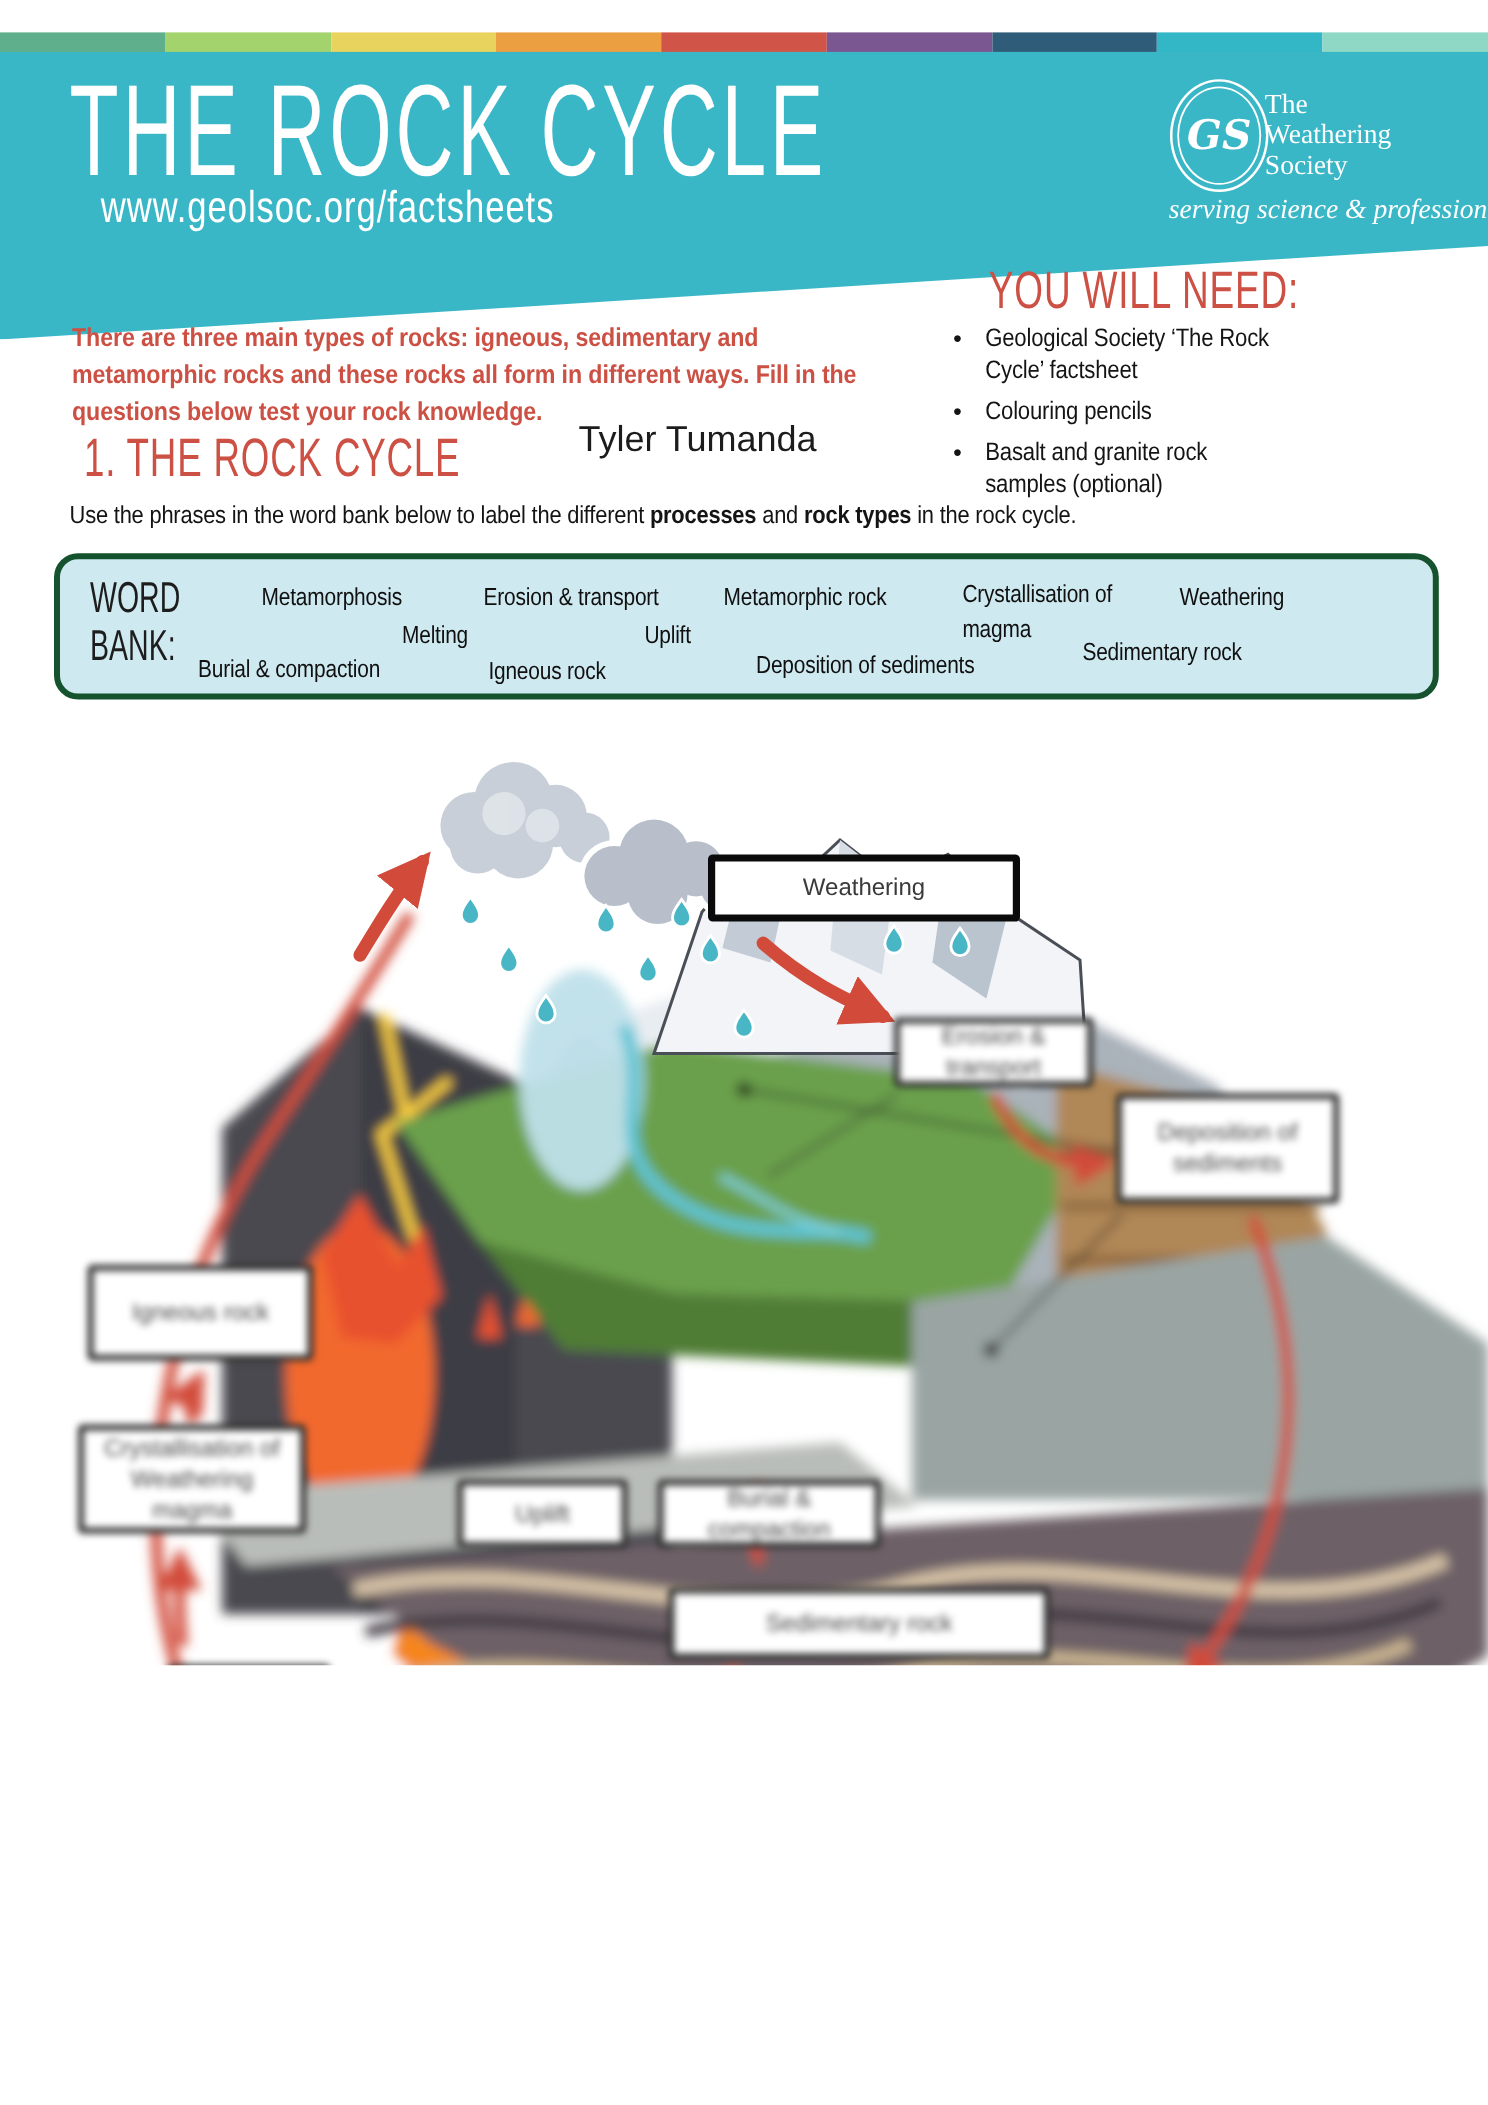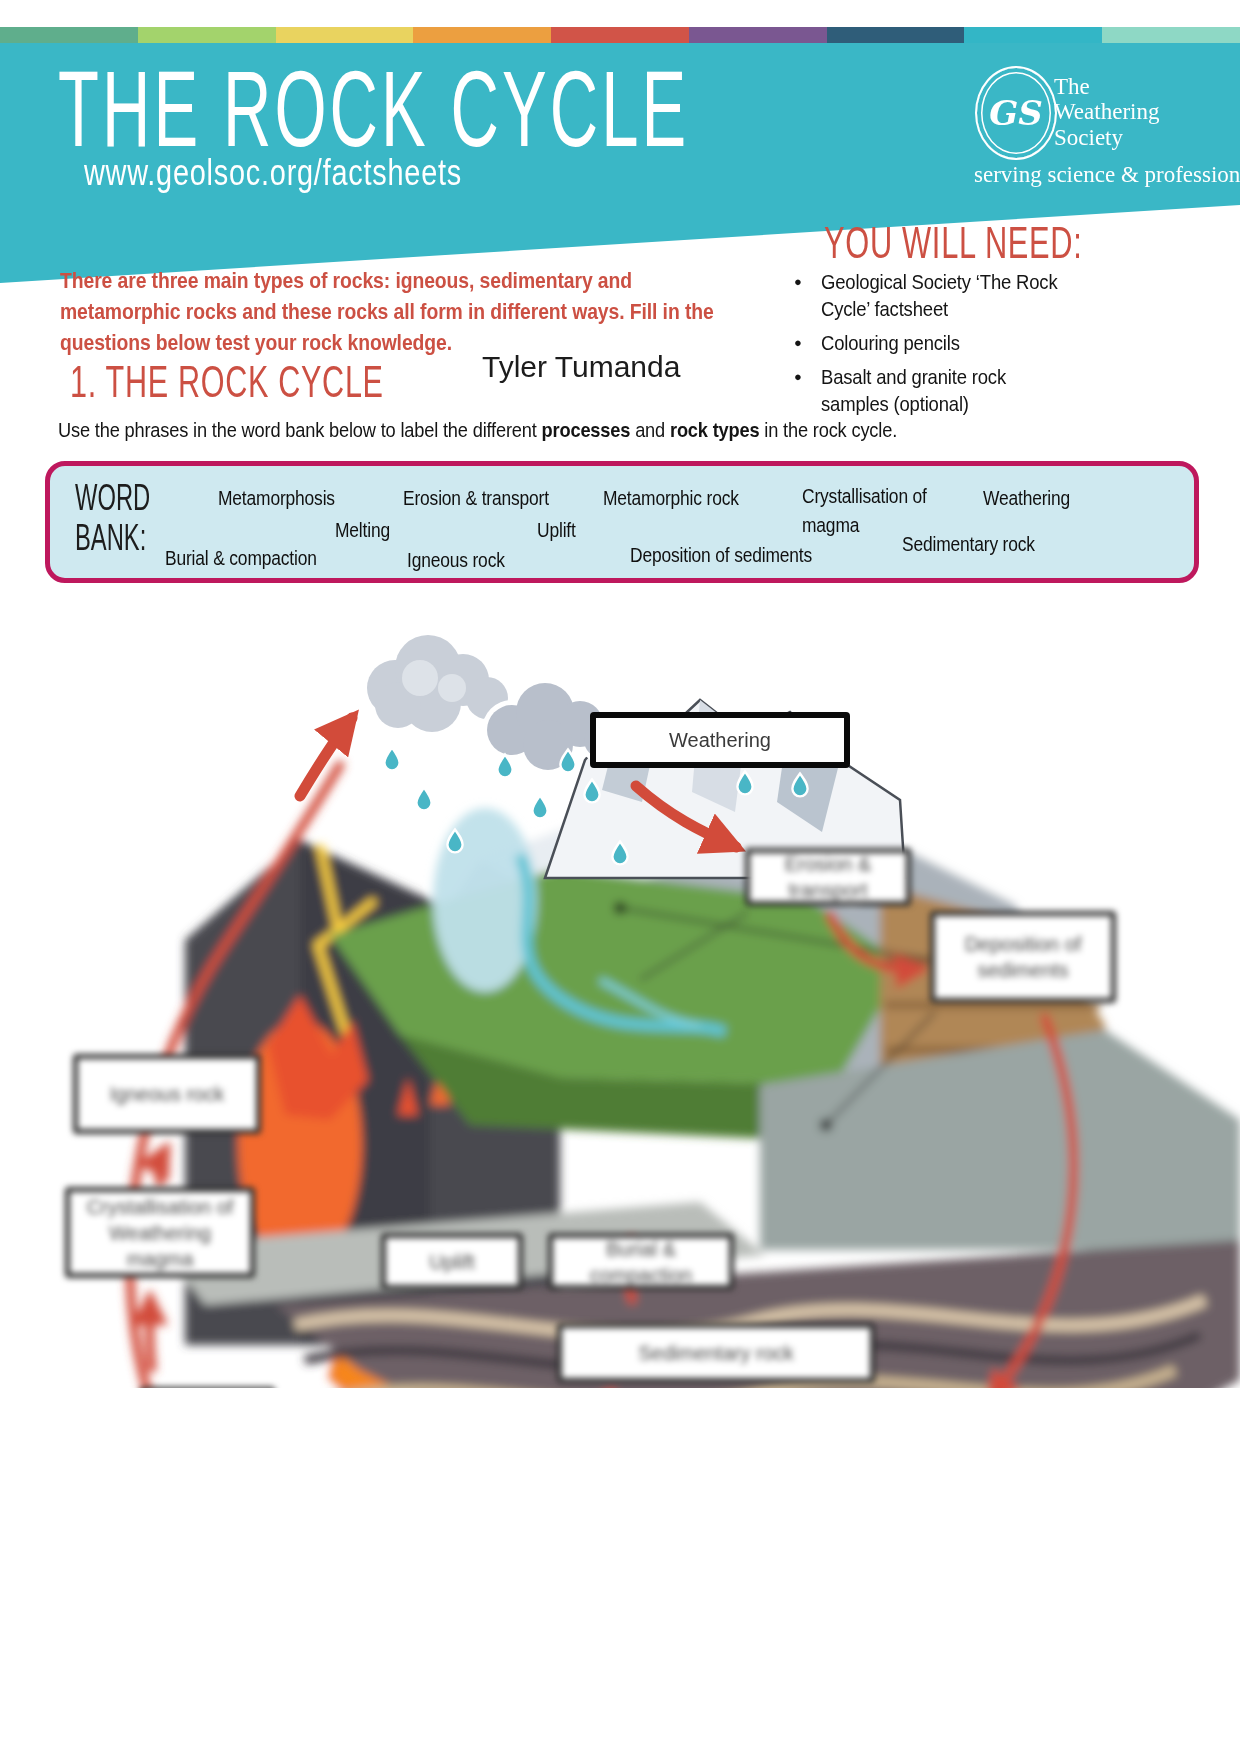--- a/index.html
+++ b/index.html
@@ -20,21 +20,21 @@
          letter-spacing:1px;transform:scaleX(.78);white-space:nowrap;}
 
   
   #logo{position:absolute;left:962px;top:60px;color:#fff;}
   #seal{position:absolute;left:13px;top:6px;width:78px;height:90px;border:2px solid #fff;border-radius:50%;
         box-shadow:inset 0 0 0 4px #3ab7c6, inset 0 0 0 5.5px #fff;display:flex;align-items:center;justify-content:center;}
   #seal span{font-family:"DejaVu Serif",serif;font-style:italic;font-weight:bold;font-size:34px;color:#fff;}
   #logo-name{position:absolute;left:92px;top:14px;font-family:"Liberation Serif",serif;
              font-size:23px;line-height:1.1;white-space:pre-line;}
   #logo-tagline{position:absolute;left:12px;top:102px;font-family:"Liberation Serif",serif;
-                font-size:23px;white-space:nowrap;}
+                font-style:italic;font-size:23px;white-space:nowrap;}
 
   
   #ywn-heading{position:absolute;left:824px;top:218px;color:#cc5043;font-size:44px;
                transform:scaleX(.70);letter-spacing:1px;white-space:nowrap;}
   #ywn-list{position:absolute;left:794px;top:268px;width:310px;}
   .ywn-item{display:flex;margin-bottom:7px;color:#141414;}
   .ywn-item .dot{width:30px;font-size:20px;line-height:27px;}
   .ywn-item .txt{font-size:21px;line-height:27px;transform:scaleX(.88);transform-origin:0 0;width:315px;letter-spacing:-.2px;}
 
   
@@ -42,21 +42,21 @@
              font-size:21.5px;line-height:1.45;transform:scaleX(.9);transform-origin:0 0;letter-spacing:-.1px;}
   #section-heading{position:absolute;left:70px;top:356px;color:#cc5043;font-size:45px;
                    transform:scaleX(.68);letter-spacing:1px;white-space:nowrap;}
   #student-name{position:absolute;left:434px;top:350px;color:#1c1c1c;font-size:30px;white-space:nowrap;margin-left:48px;}
   #instruction{position:absolute;left:58px;top:418px;width:900px;color:#141414;font-size:20.5px;
                transform:scaleX(.89);transform-origin:0 0;white-space:nowrap;letter-spacing:-.2px;}
   #instruction b{font-weight:bold;}
 
   
   #word-bank{position:absolute;left:45px;top:461px;width:1144px;height:112px;background:#cfe9f0;
-             border:5px solid #be185d;border-radius:20px;}
+             border:5px solid #14532d;border-radius:20px;}
   #wb-label{position:absolute;left:25px;top:12px;color:#1d1d1d;font-size:36px;line-height:1.12;
             transform:scaleX(.66);transform-origin:0 0;white-space:pre-line;}
   .wb-word{position:absolute;color:#101010;font-size:20.5px;transform:scaleX(.85);transform-origin:0 0;
            white-space:pre-line;line-height:1.4;letter-spacing:-.2px;}
 
   
   #diagram{position:absolute;left:0;top:600px;width:1240px;height:1020px;}
   #terrain{position:absolute;left:0;top:0;}
   .answer-box{position:absolute;background:#fff;display:flex;align-items:center;justify-content:center;
               text-align:center;color:#3a3a3a;font-size:20px;line-height:1.3;white-space:pre-line;

